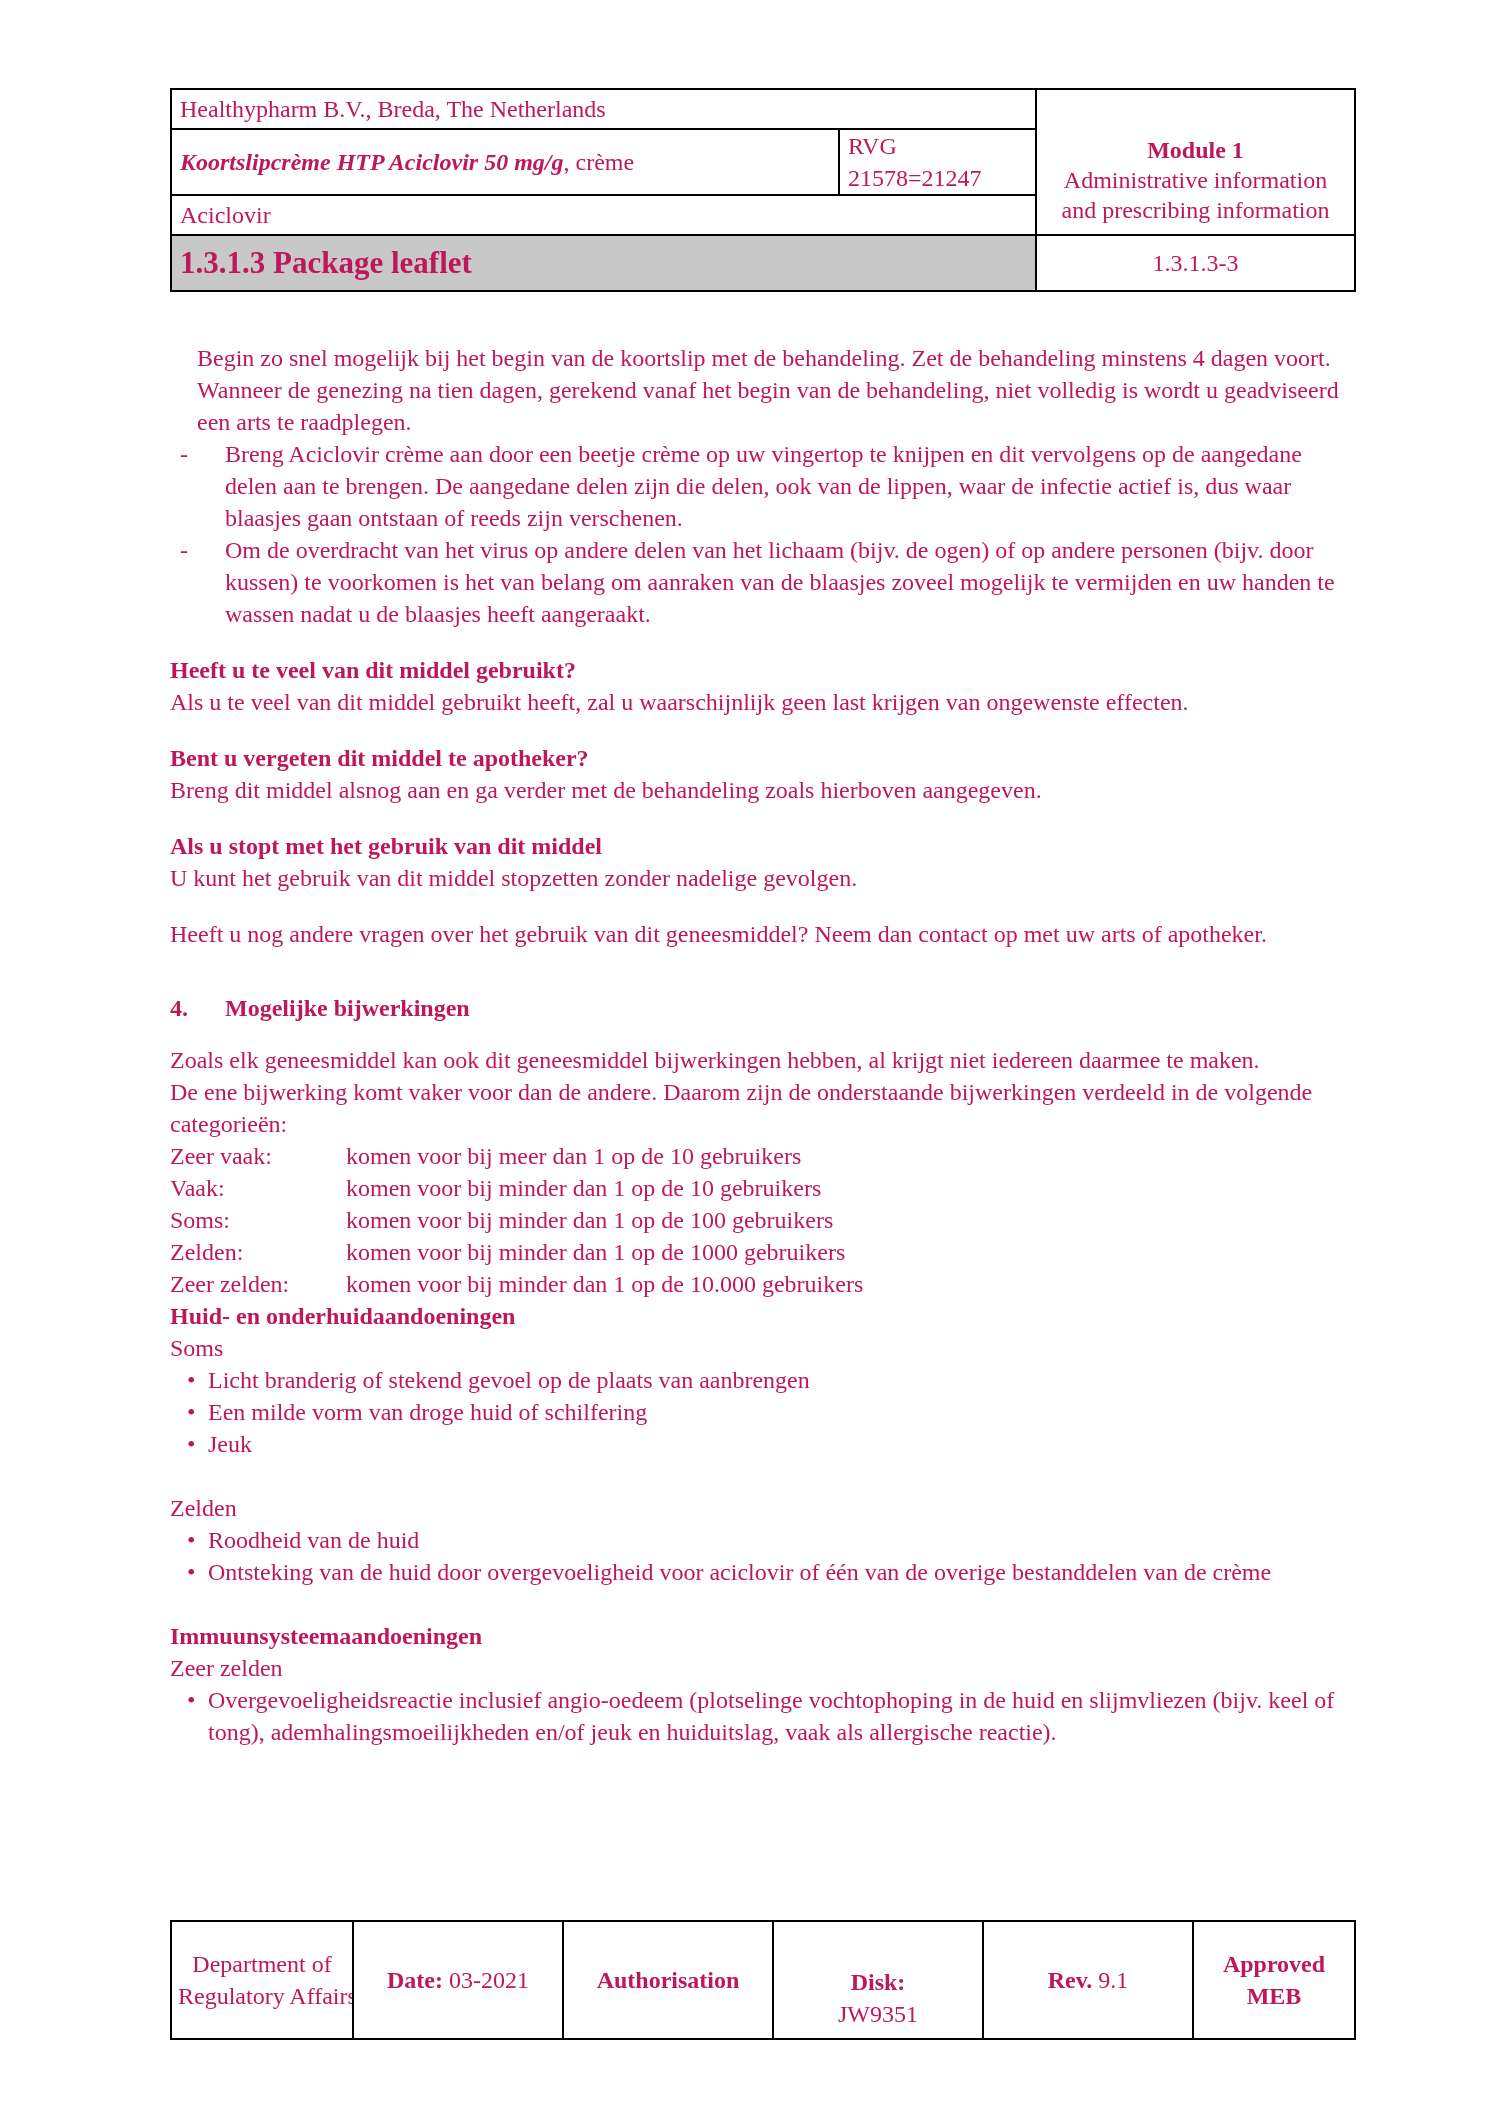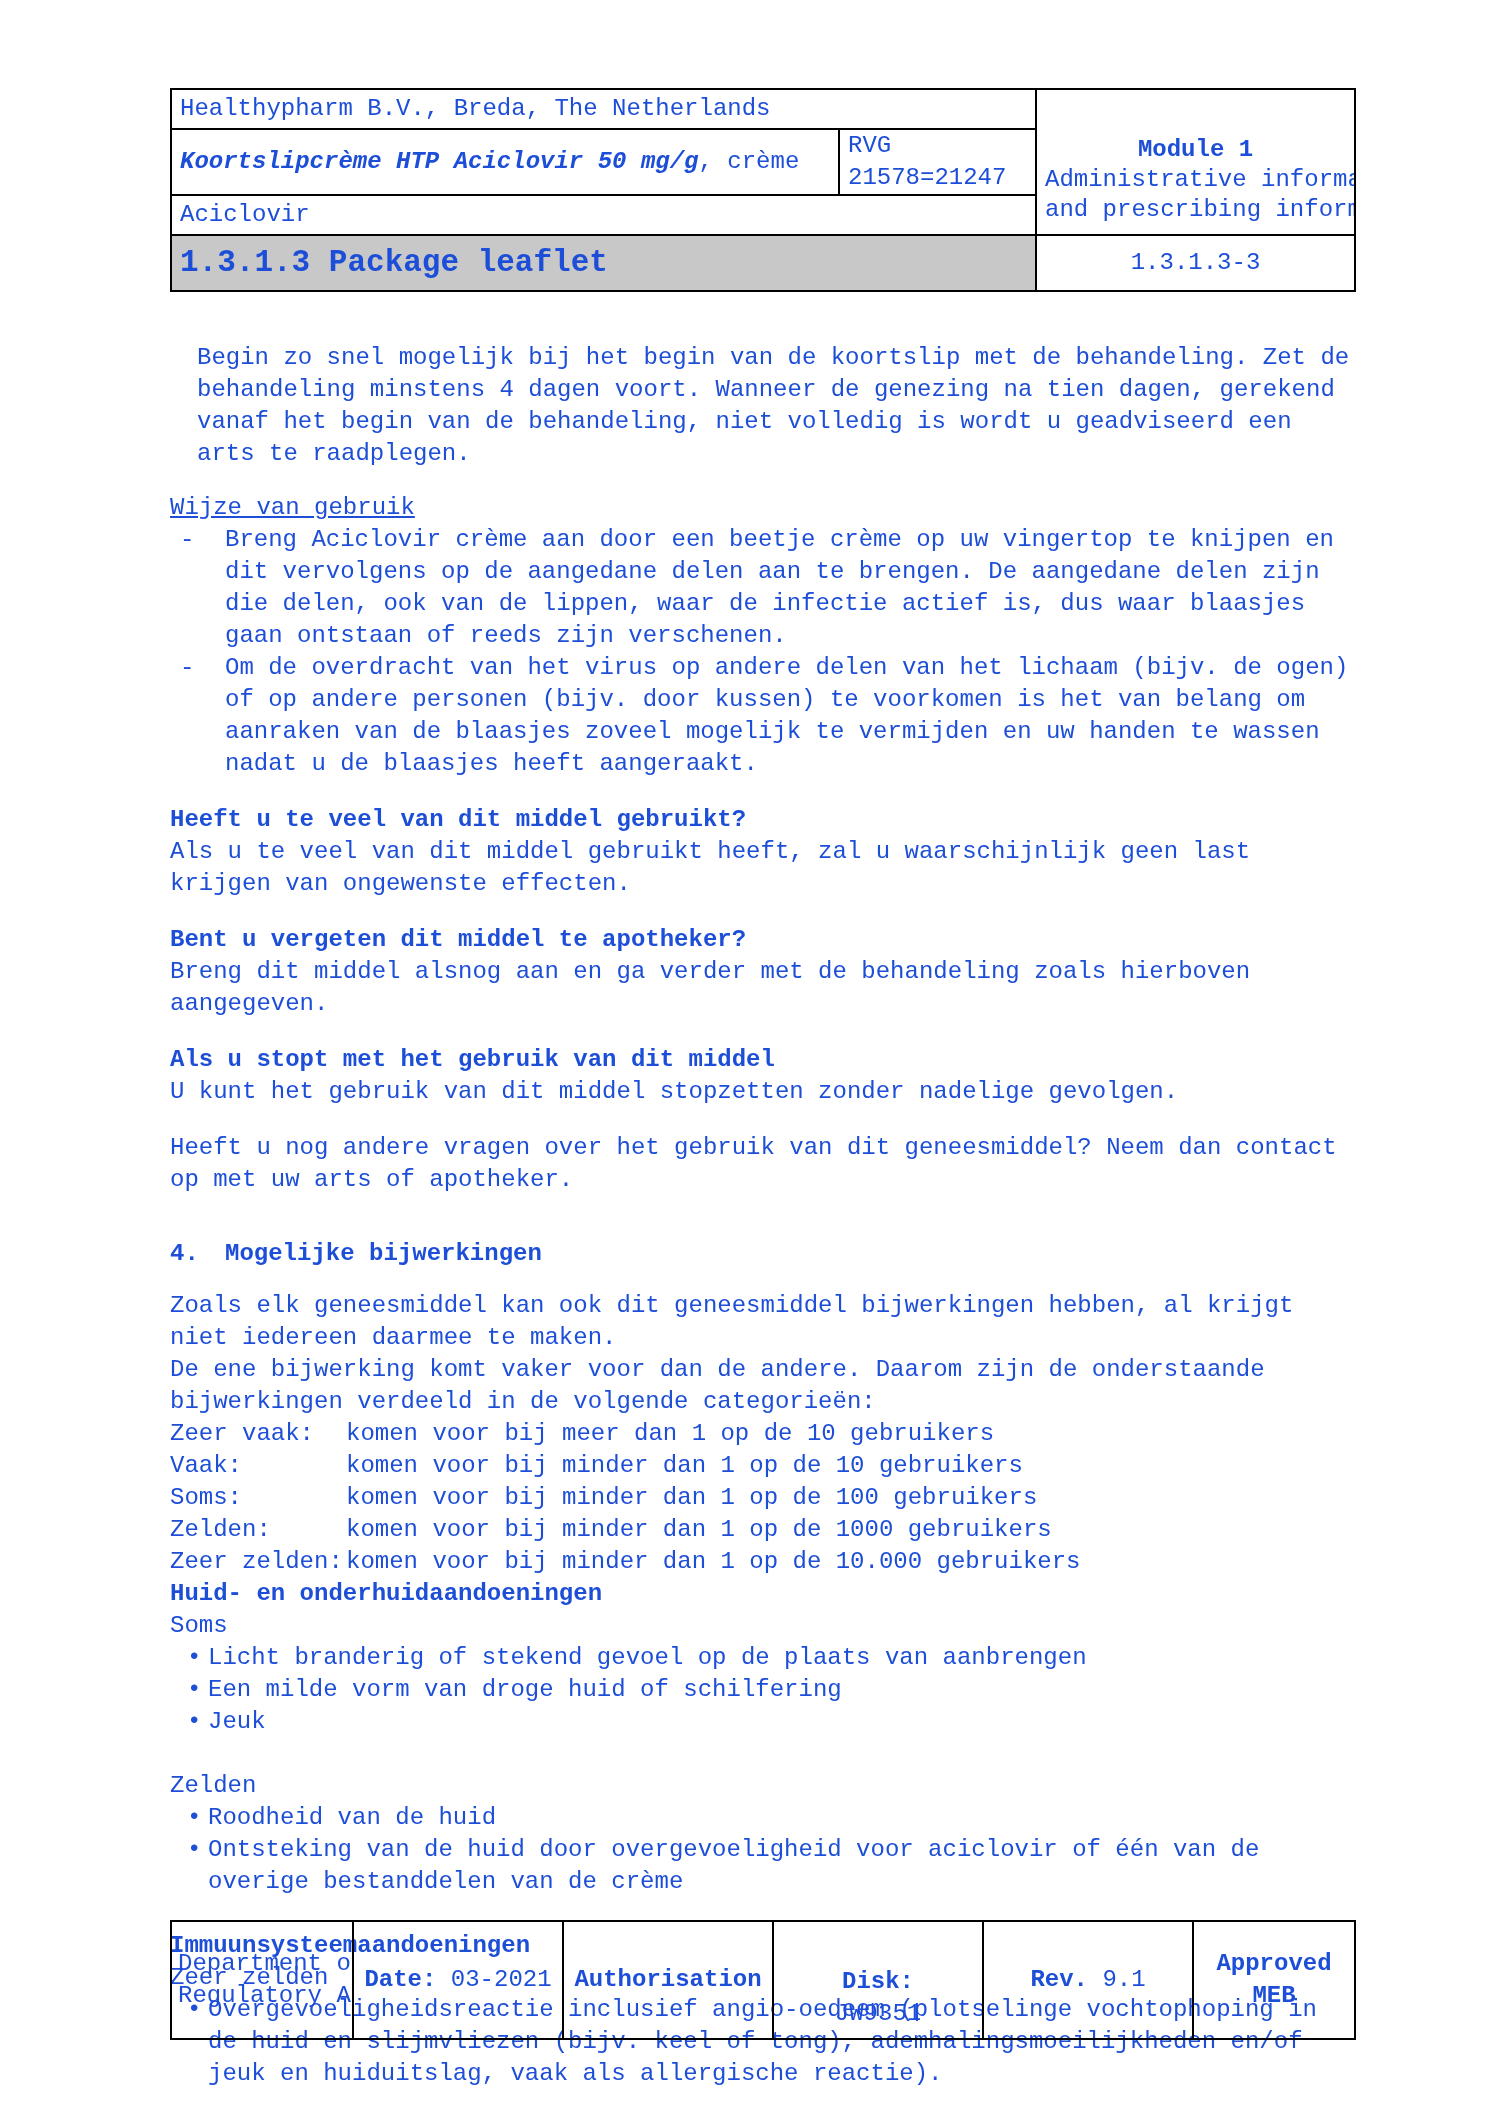--- a/index.html
+++ b/index.html
@@ -1,21 +1,21 @@
 <!DOCTYPE html>
 <html><head>
 <meta charset="utf-8">
 <style>
   html,body{margin:0;padding:0;background:#ffffff;}
   .page{
     position:relative;
     width:1494px;height:2114px;
     background:#ffffff;
-    font-family:Liberation Mono, monospace;
-    color:#1d4ed8;
+    font-family:Liberation Serif, serif;
+    color:#be185d;
     font-size:24px;
     line-height:32px;
     overflow:hidden;
   }
   .content{position:absolute;left:170px;top:88px;width:1184px;}
 
   
   table{border-collapse:collapse;width:100%;table-layout:fixed;}
   td{border:2px solid #000;padding:0 8px;vertical-align:middle;overflow:hidden;}
   .hdr-company{height:38px;}
@@ -97,21 +97,20 @@
         </td>
         <td class="pageref">
           <span>1.3.1.3-3</span>
         </td>
       </tr>
     </tbody>
       </table>
 
     <div class="p1">Begin zo snel mogelijk bij het begin van de koortslip met de behandeling. Zet de behandeling minstens 4 dagen voort. Wanneer de genezing na tien dagen, gerekend vanaf het begin van de behandeling, niet volledig is wordt u geadviseerd een arts te raadplegen.</div>
 
-    <div class="underline-heading">Wijze van gebruik</div>
     <div>
 
         <div class="dash-item">
           <span class="itm">Breng Aciclovir crème aan door een beetje crème op uw vingertop te knijpen en dit vervolgens op de aangedane delen aan te brengen. De aangedane delen zijn die delen, ook van de lippen, waar de infectie actief is, dus waar blaasjes gaan ontstaan of reeds zijn verschenen.</span>
         </div>
 
         <div class="dash-item">
           <span class="itm">Om de overdracht van het virus op andere delen van het lichaam (bijv. de ogen) of op andere personen (bijv. door kussen) te voorkomen is het van belang om aanraken van de blaasjes zoveel mogelijk te vermijden en uw handen te wassen nadat u de blaasjes heeft aangeraakt.</span>
         </div>
       </div>

